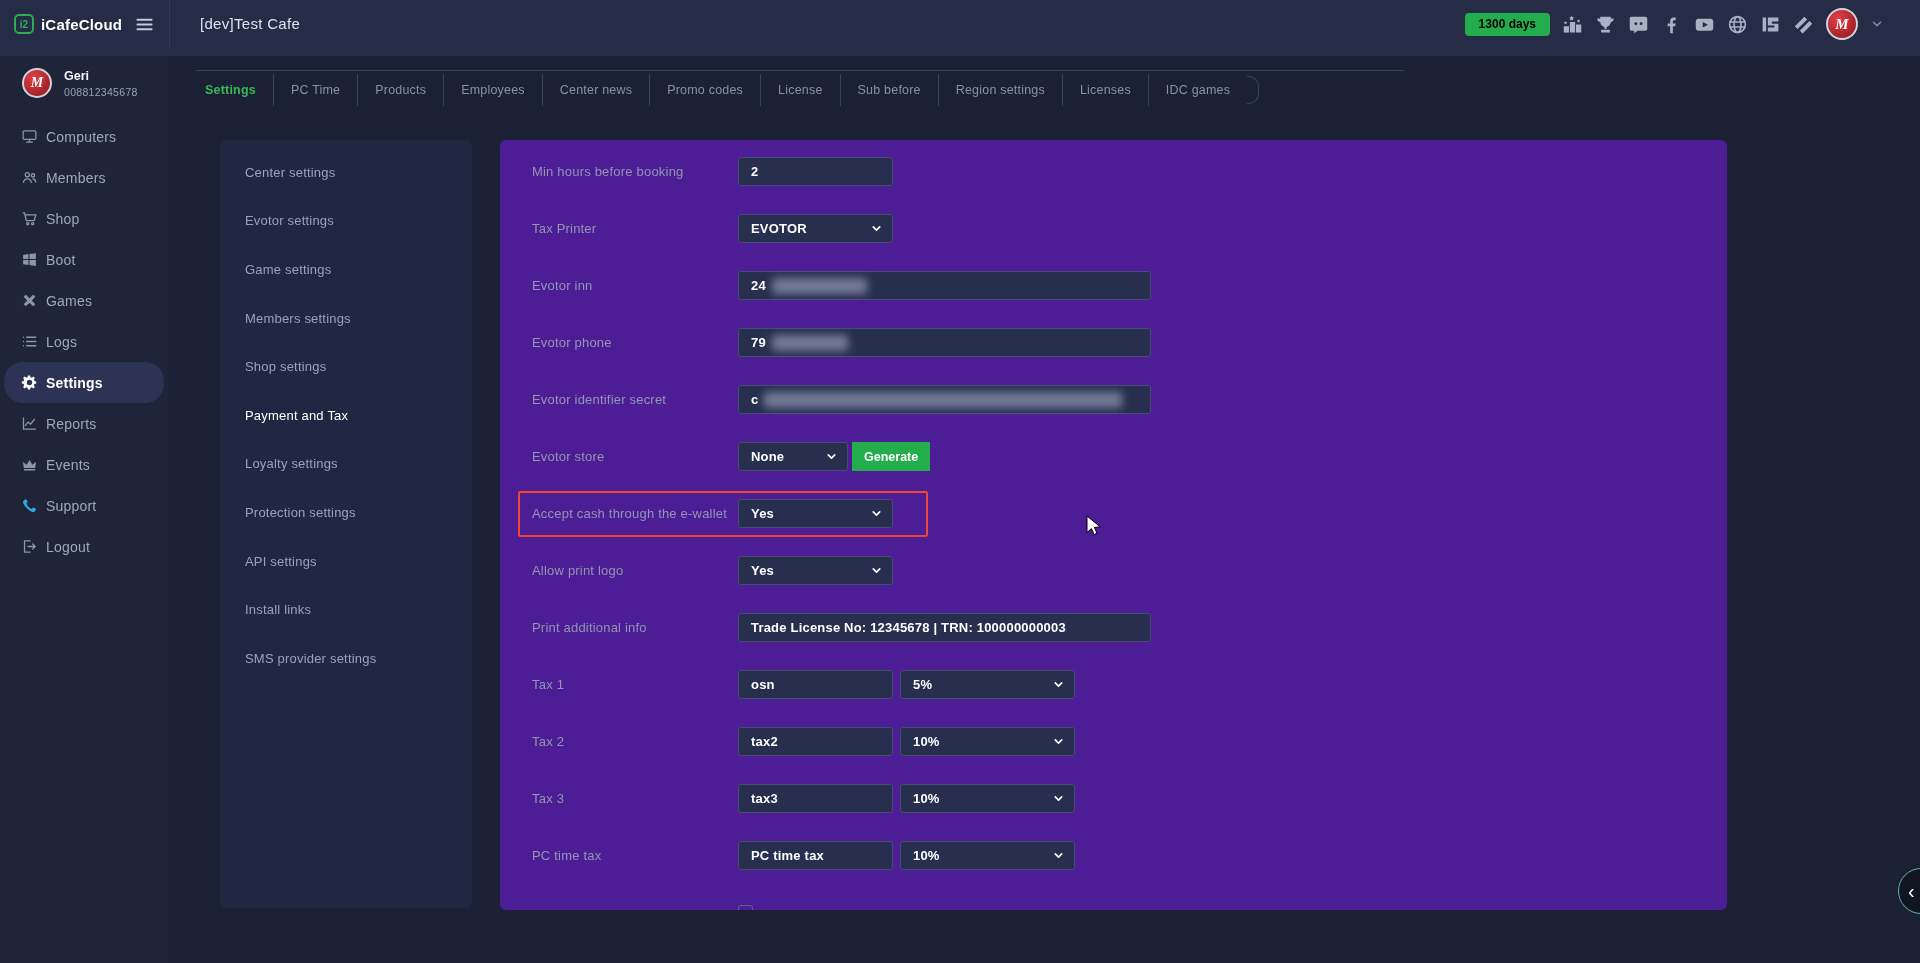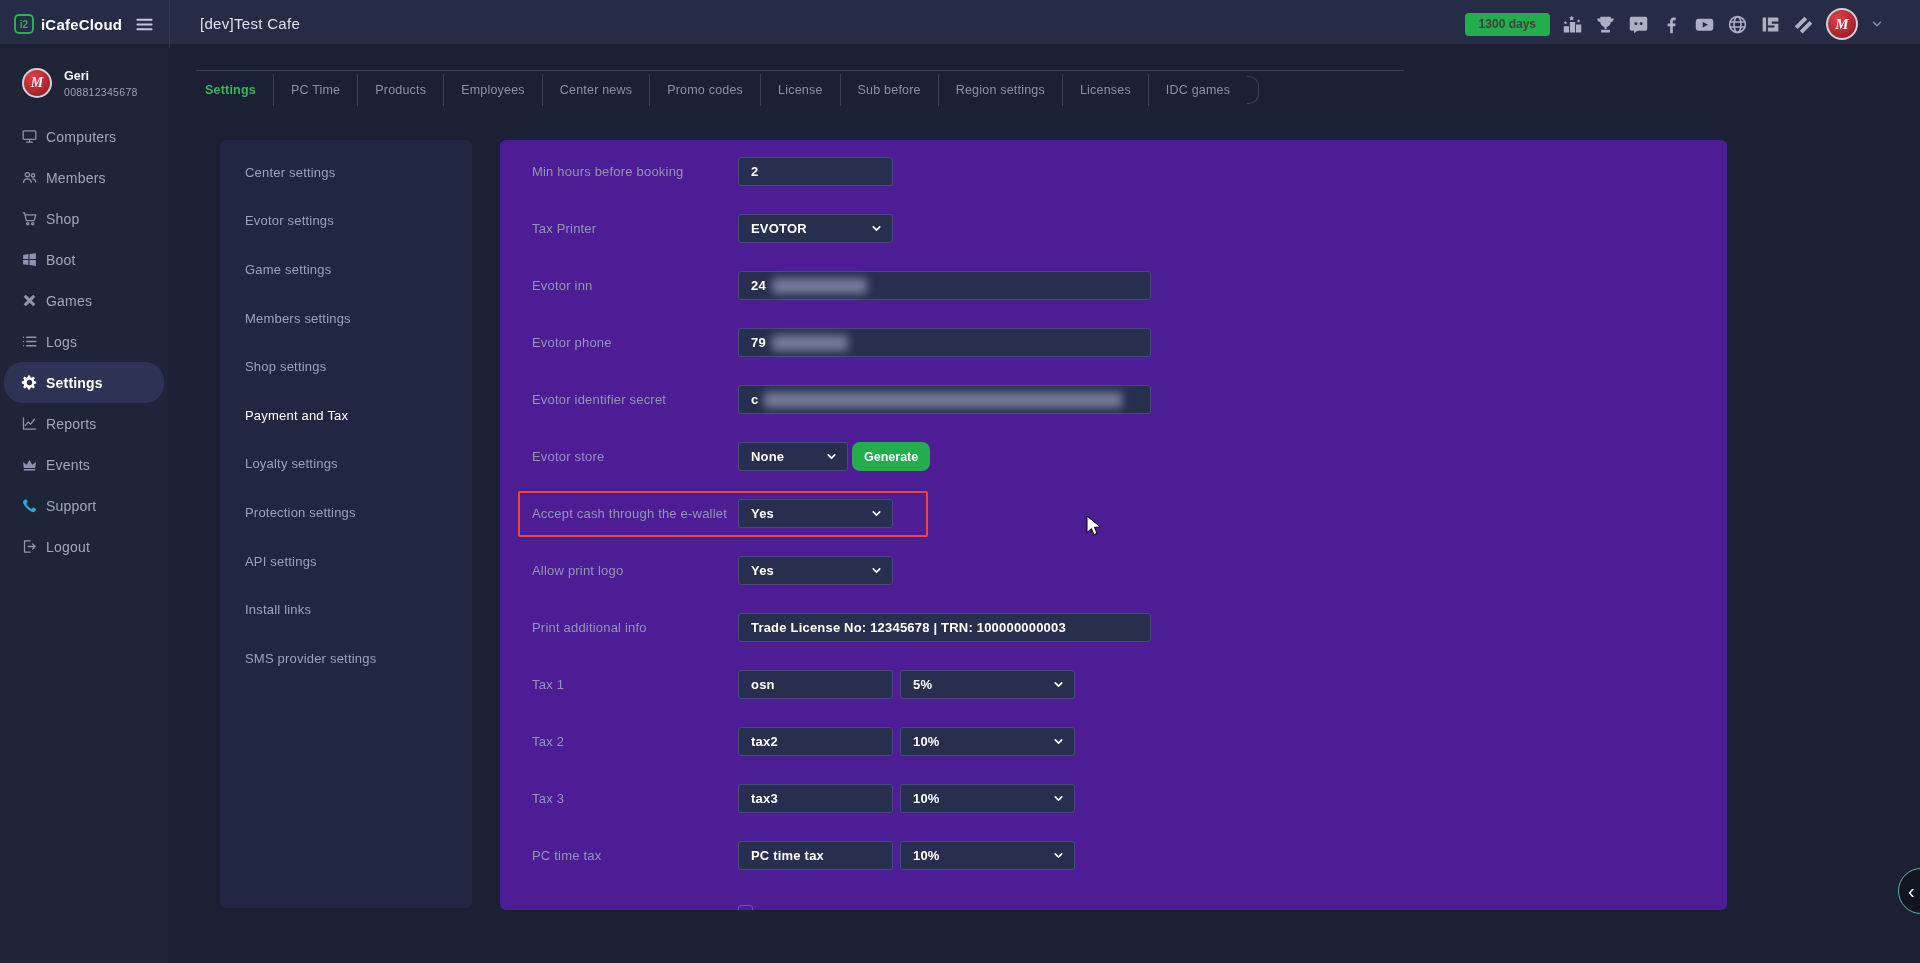--- a/index.html
+++ b/index.html
@@ -6,28 +6,28 @@
   html,body { width:1920px; height:963px; overflow:hidden; }
   body {
     font-family:"Liberation Sans","DejaVu Sans",sans-serif;
     background:#1b2034; color:#e8ebf5; position:relative;
   }
   svg { display:block; }
   .ico-stroke { fill:none; stroke:#8e94b0; stroke-width:1.8; stroke-linecap:round; stroke-linejoin:round; }
   .ico-fill   { fill:#8e94b0; }
 
   
-  .topbar { position:absolute; left:0; top:0; width:1920px; height:44px; background:#262c45; z-index:30; }
+  .topbar { position:absolute; left:0; top:0; width:1920px; height:56px; background:#262c45; z-index:30; }
   .logo-zone { position:absolute; left:0; top:0; width:170px; height:48px; display:flex; align-items:center; padding-left:14px; border-right:1px solid #313752; }
   .logo-mark { width:20px; height:20px; border:2px solid #2fae4e; border-radius:5px; display:flex; align-items:center; justify-content:center; color:#2fae4e; font-size:10px; font-weight:bold; }
   .logo-text { margin-left:7px; font-size:15px; font-weight:bold; color:#fff; letter-spacing:.2px; }
   .hamburger { position:absolute; left:135px; top:15px; cursor:pointer; }
   .win-title { position:absolute; left:200px; top:15px; font-size:15px; color:#dfe3f0; letter-spacing:.3px; }
   .topbar-right { position:absolute; right:36px; top:0; height:48px; display:flex; align-items:center; gap:12px; }
-  .days-badge { height:23px; padding:0 14px; background:#23ad4d; border-radius:4px; color:#404040; font-size:12px; font-weight:bold; display:flex; align-items:center; cursor:pointer; }
+  .days-badge { height:23px; padding:0 14px; background:#23ad4d; border-radius:4px; color:#000000; font-size:12px; font-weight:bold; display:flex; align-items:center; cursor:pointer; }
   .tb-ico { width:21px; height:21px; opacity:.85; cursor:pointer; }
   .tb-ico .ico-fill { fill:#c3c8dc; }
   .tb-ico .ico-stroke { stroke:#c3c8dc; }
   .avatar { width:32px; height:32px; border-radius:50%; border:2px solid #cfd3de;
     background:radial-gradient(circle at 35% 30%, #e04046, #8f161d); display:flex; align-items:center; justify-content:center; cursor:pointer; }
   .avatar span { color:#fff; font-weight:bold; font-size:15px; font-family:"Liberation Serif",serif; font-style:italic; }
   .caret-down { width:14px; height:14px; }
 
   
   .sidebar { position:absolute; left:0; top:48px; width:168px; height:915px; background:#1f2439; z-index:20; }
@@ -66,21 +66,21 @@
   .ctl { height:29px; background:#282e4e; border:1px solid #454c73; border-radius:3px; color:#fff;
          font-size:13px; font-weight:600; display:flex; align-items:center; padding:0 12px; cursor:text; letter-spacing:.2px; }
   .sel { justify-content:space-between; padding-right:9px; cursor:pointer; }
   .sel .chev { width:13px; height:13px; flex:none; margin-left:8px; }
   .sel .chev path { fill:none; stroke:#fff; stroke-width:3; stroke-linecap:round; stroke-linejoin:round; }
   .w-narrow { width:155px; }
   .w-wide   { width:413px; }
   .w-none   { width:110px; }
   .w-rate   { width:175px; margin-left:7px; }
   .redact { height:16px; background:#878da8; border-radius:3px; filter:blur(4px); opacity:.8; margin-left:6px; }
-  .btn-generate { margin-left:4px; height:29px; padding:0 12px; background:#23ad4d; border:none; border-radius:8px;
+  .btn-generate { margin-left:4px; height:29px; padding:0 12px; background:#23ad4d; border:none; border-radius:0;
                   color:#fff; font-size:12.5px; font-weight:bold; display:flex; align-items:center; cursor:pointer;
                   font-family:"Liberation Sans",sans-serif; }
   .red-box { position:absolute; left:-14px; top:6px; width:410px; height:46px; border:2px solid #ef4438; border-radius:2px; pointer-events:none; }
   .checkbox { margin-left:206px; width:15px; height:15px; border:1px solid #5a618a; border-radius:3px; background:transparent; cursor:pointer; }
 
   
   .edge-circle { position:absolute; left:1898px; top:868px; width:46px; height:46px; border-radius:50%;
                  background:#11151f; border:1px solid #67b1a7; display:flex; align-items:center; padding-left:9px;
                  color:#fff; font-size:20px; cursor:pointer; z-index:40; }
   .cursor { position:absolute; left:1085px; top:515px; z-index:50; pointer-events:none; }

